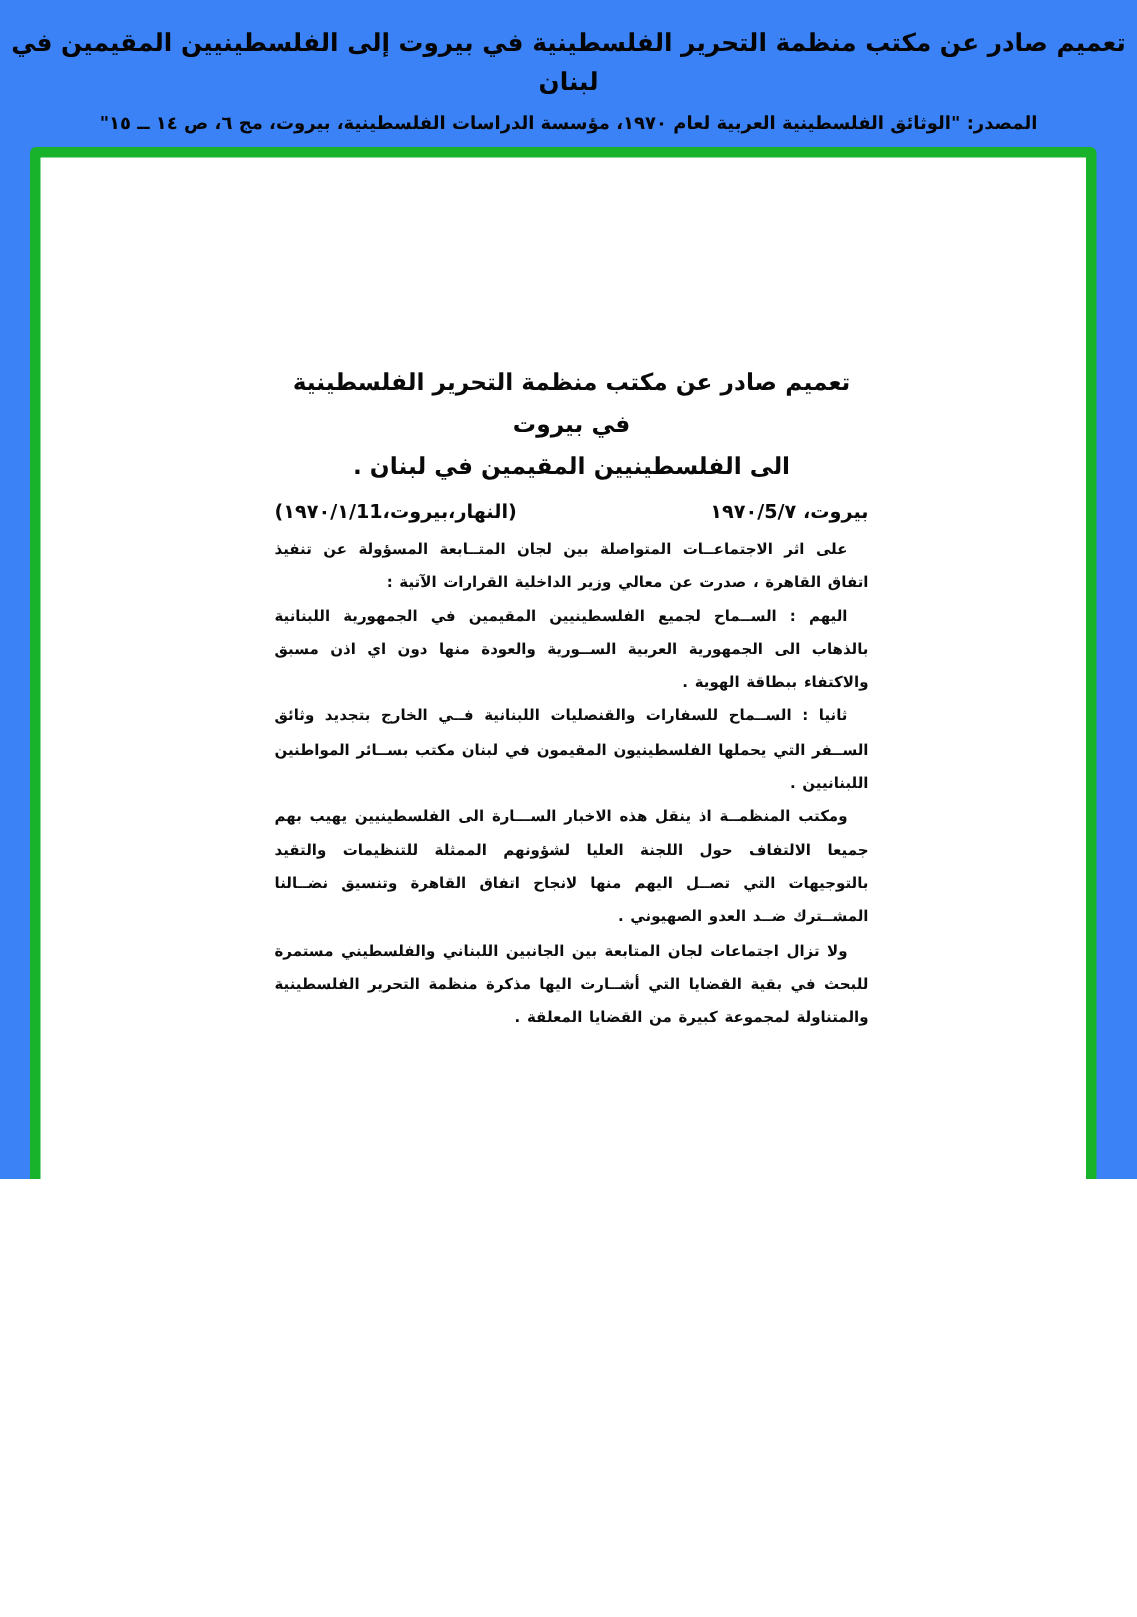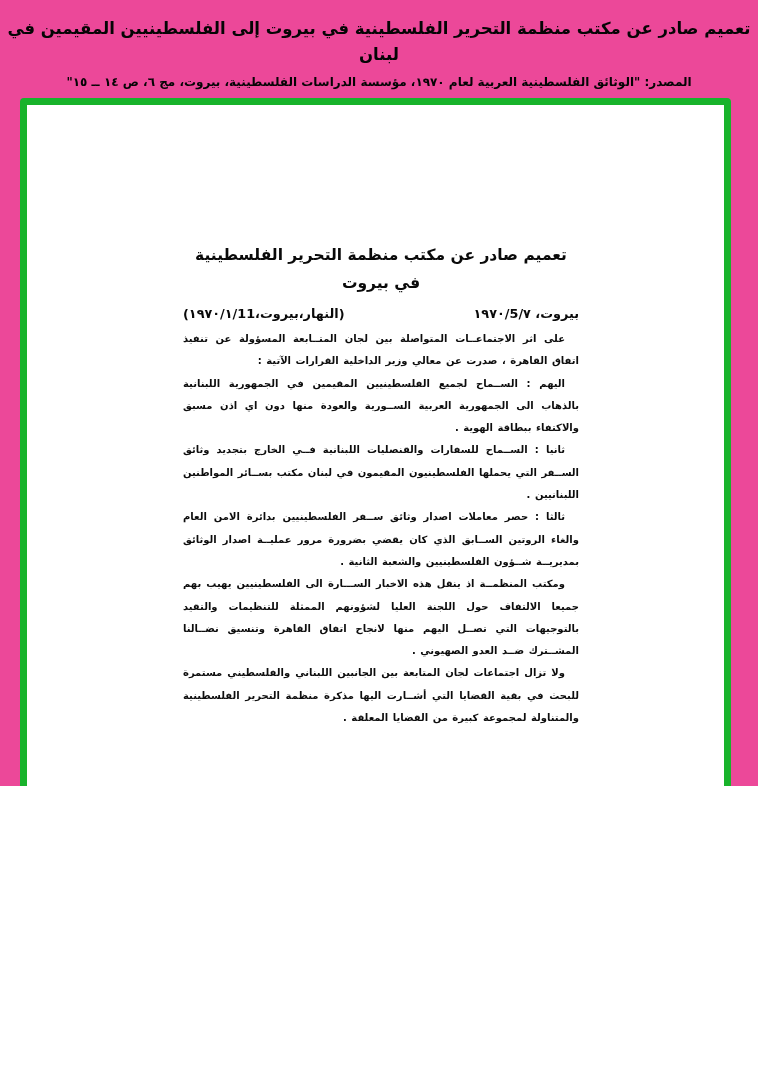--- a/index.html
+++ b/index.html
@@ -1,21 +1,21 @@
 <!DOCTYPE html>
 <html lang="ar"><head>
 <meta charset="utf-8">
 <style>
   * { margin: 0; padding: 0; box-sizing: border-box; }
   html, body { background: #ffffff; }
   .page {
     position: relative;
     width: 758px;
     height: 786px;
-    background: #ec4899;
+    background: #3b82f6;
     font-family: "DejaVu Sans", sans-serif;
     color: #0d0d0d;
     overflow: hidden;
   }
   
   .top-header {
     position: absolute;
     top: 16px;
     left: 0;
     right: 0;
@@ -103,32 +103,32 @@
     <div class="header-title">تعميم صادر عن مكتب منظمة التحرير الفلسطينية في بيروت إلى الفلسطينيين المقيمين في لبنان</div>
     <div class="header-source">المصدر: "الوثائق الفلسطينية العربية لعام ١٩٧٠، مؤسسة الدراسات الفلسطينية، بيروت، مج ٦، ص ١٤ ــ ١٥"</div>
   </div>
 
   <div class="doc-frame">
 
     <div class="doc-content">
 
       <div class="doc-title">
         <div>تعميم صادر عن مكتب منظمة التحرير الفلسطينية في بيروت</div>
+        <div>الى الفلسطينيين المقيمين في لبنان .</div>
       </div>
 
       <div class="dateline">
         <span>بيروت، ١٩٧٠/5/٧</span>
         <span>(النهار،بيروت،١٩٧٠/١/11)</span>
       </div>
 
       <div class="doc-body">
         <p>على اثر الاجتماعــات المتواصلة بين لجان المتــابعة المسؤولة عن تنفيذ اتفاق القاهرة ، صدرت عن معالي وزير الداخلية القرارات الآتية :</p>
         <p>اليهم : الســماح لجميع الفلسطينيين المقيمين في الجمهورية اللبنانية بالذهاب الى الجمهورية العربية الســورية والعودة منها دون اي اذن مسبق والاكتفاء ببطاقة الهوية .</p>
         <p>ثانيا : الســماح للسفارات والقنصليات اللبنانية فــي الخارج بتجديد وثائق الســفر التي يحملها الفلسطينيون المقيمون في لبنان مكتب بســائر المواطنين اللبنانيين .</p>
-        <p>ثالثا : حصر معاملات اصدار وثائق ســفر الفلسطينيين بدائرة الامن العام والغاء الروتين الســابق الذي كان يقضي بضرورة مرور عمليــة اصدار الوثائق بمديريــة شــؤون الفلسطينيين والشعبة الثانية .</p>
         <p>ومكتب المنظمــة اذ ينقل هذه الاخبار الســـارة الى الفلسطينيين يهيب بهم جميعا الالتفاف حول اللجنة العليا لشؤونهم الممثلة للتنظيمات والتقيد بالتوجيهات التي تصــل اليهم منها لانجاح اتفاق القاهرة وتنسيق نضــالنا المشــترك ضــد العدو الصهيوني .</p>
         <p>ولا تزال اجتماعات لجان المتابعة بين الجانبين اللبناني والفلسطيني مستمرة للبحث في بقية القضايا التي أشــارت اليها مذكرة منظمة التحرير الفلسطينية والمتناولة لمجموعة كبيرة من القضايا المعلقة .</p>
       </div>
 
     </div>
 
     <div class="rule"></div>
     <div class="speck s1"></div>
     <div class="speck s2"></div>
 

